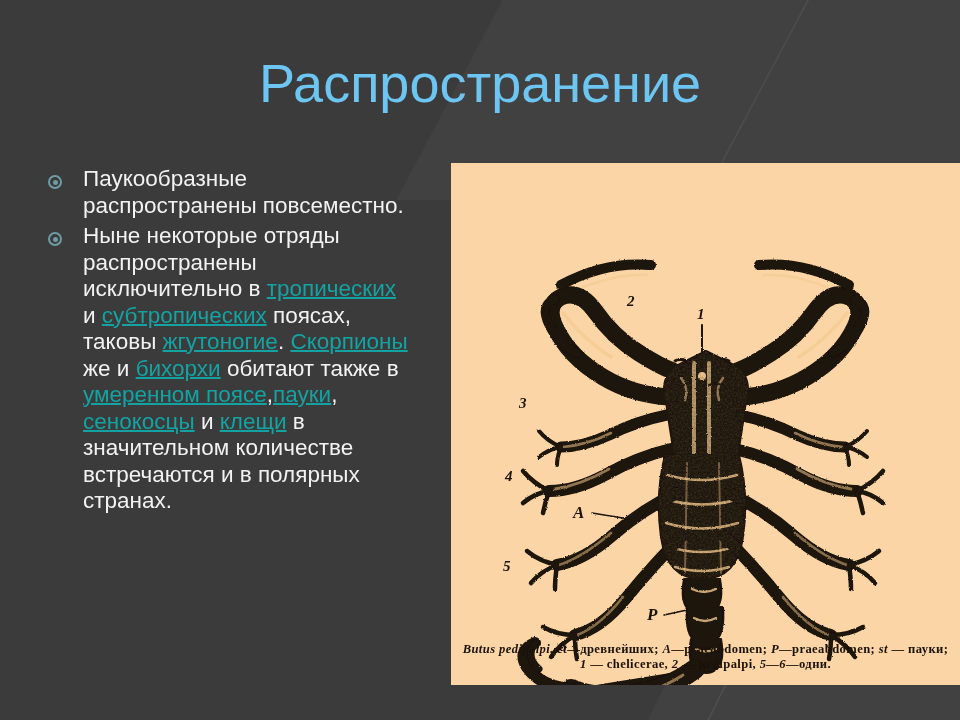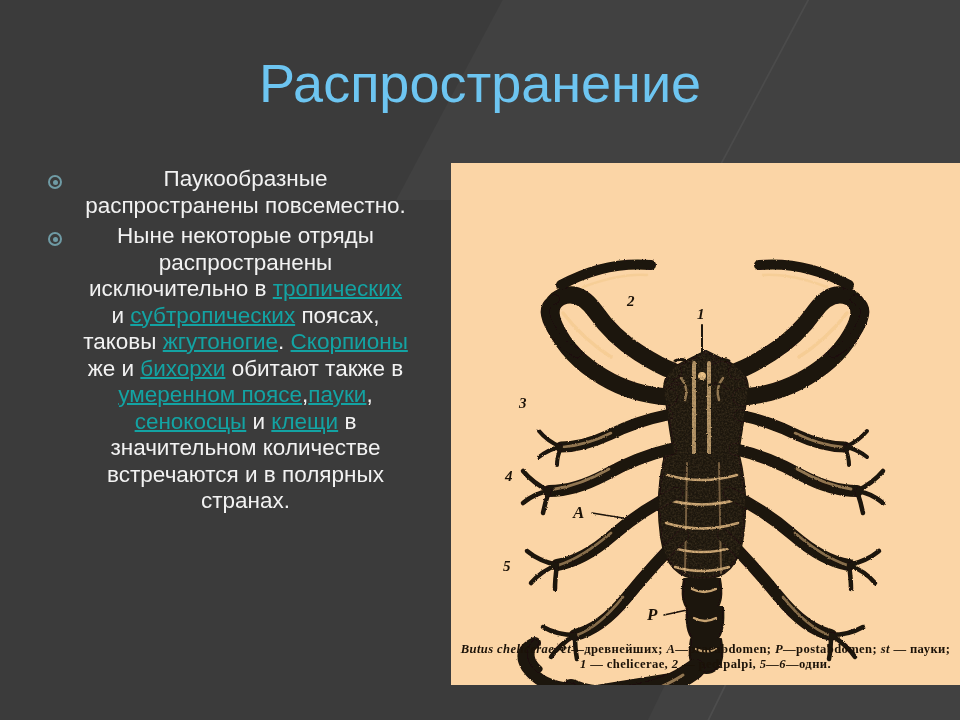--- a/index.html
+++ b/index.html
@@ -77,21 +77,20 @@
   .body {
     position: absolute;
     left: 48px;
     top: 166px;
     width: 360px;
   }
   .bullet-row {
     display: flex;
     align-items: flex-start;
     margin-bottom: 4px;
-    text-align: center;
   }
   .bullet-mark {
     flex: 0 0 auto;
     width: 14px;
     height: 14px;
     margin-top: 9px;
     margin-right: 21px;
     border-radius: 50%;
     border: 2px solid #6f9ba5;
     box-sizing: border-box;
@@ -287,24 +286,24 @@
           <text x="52" y="408">5</text>
           <text x="108" y="488">6</text>
           <text x="122" y="355" font-size="17">A</text>
           <text x="196" y="457" font-size="17">P</text>
           <text x="176" y="543" font-size="16">st</text>
         </g>
       </svg>
     </div>
 
     <div class="caption">
-      <span class="it">Butus chelicerae.</span>
+      <span class="it">Butus pedipalpi.</span>
       <span class="it">ct</span><span>—древнейших;</span>
       <span class="it">A</span><span>—praeabdomen;</span>
-      <span class="it">P</span><span>—</span><span>postabdomen;</span>
+      <span class="it">P</span><span>—</span><span>praeabdomen;</span>
       <span class="it">st</span><span> — пауки;</span>
       <span class="it">1</span><span> — chelicerae,</span>
       <span class="it">2</span><span> — pedipalpi,</span>
       <span class="it">5—6</span><span>—одни.</span>
     </div>
   </div>
 
 </div>
 
 </body></html>

